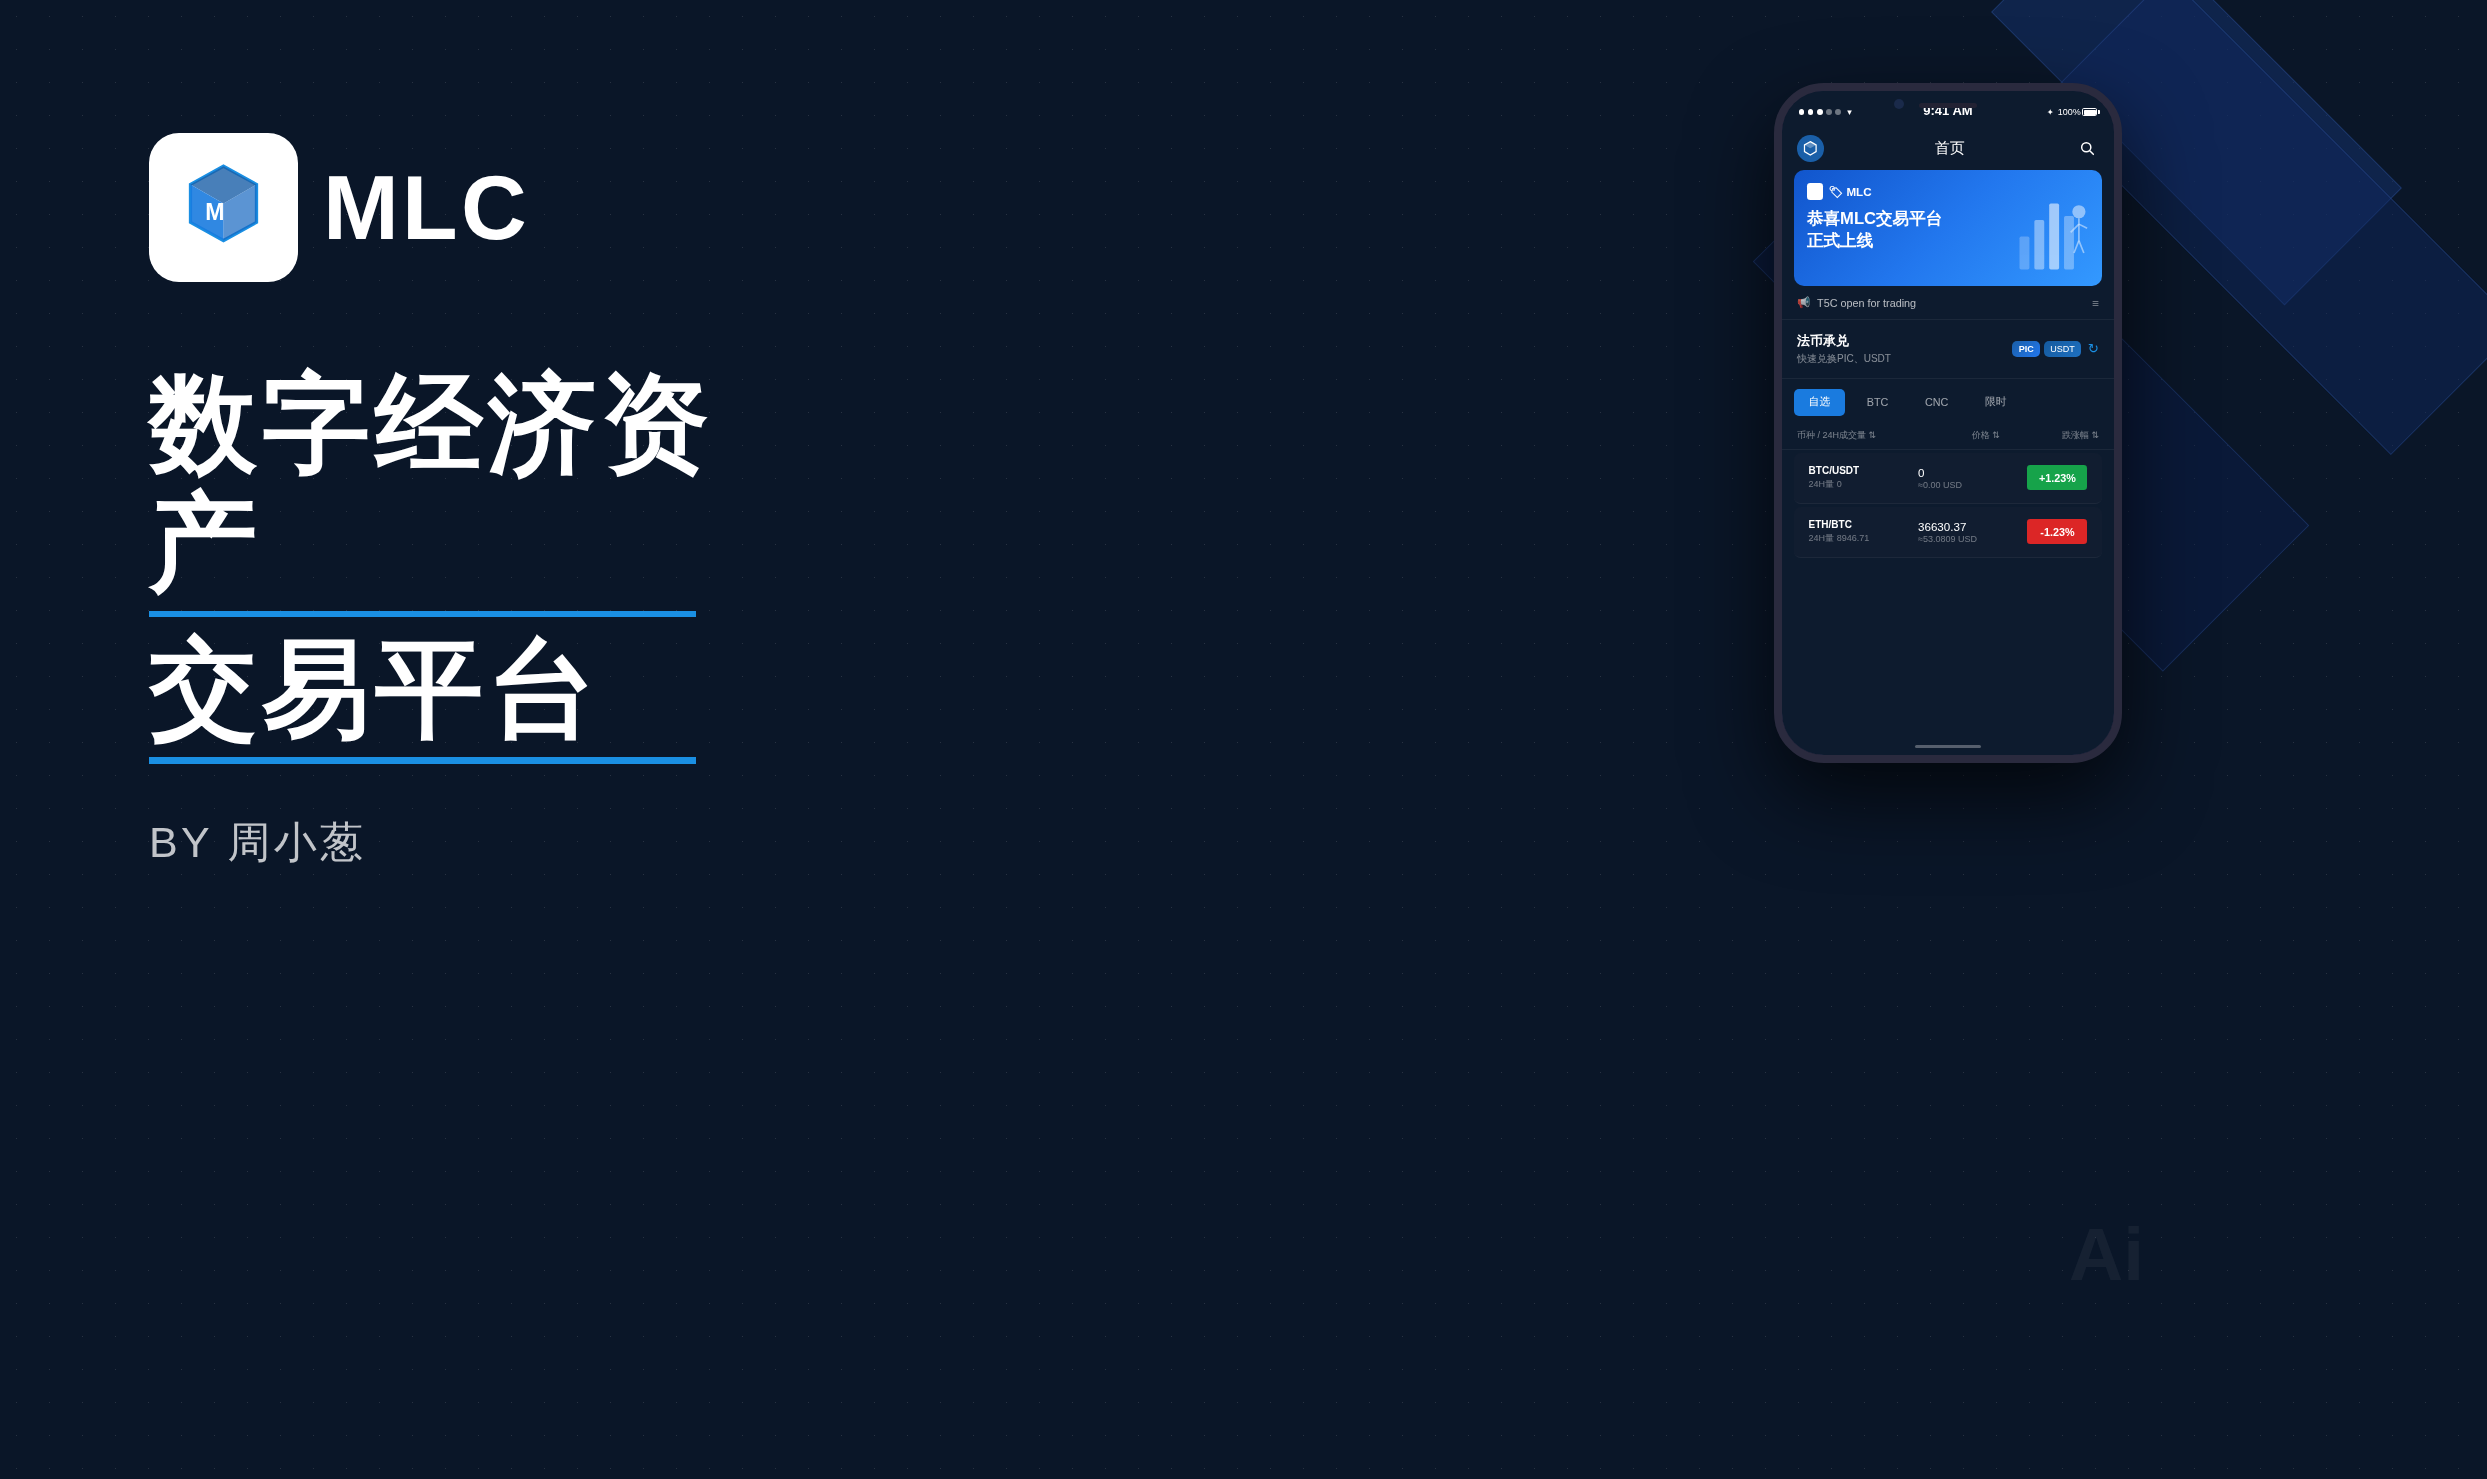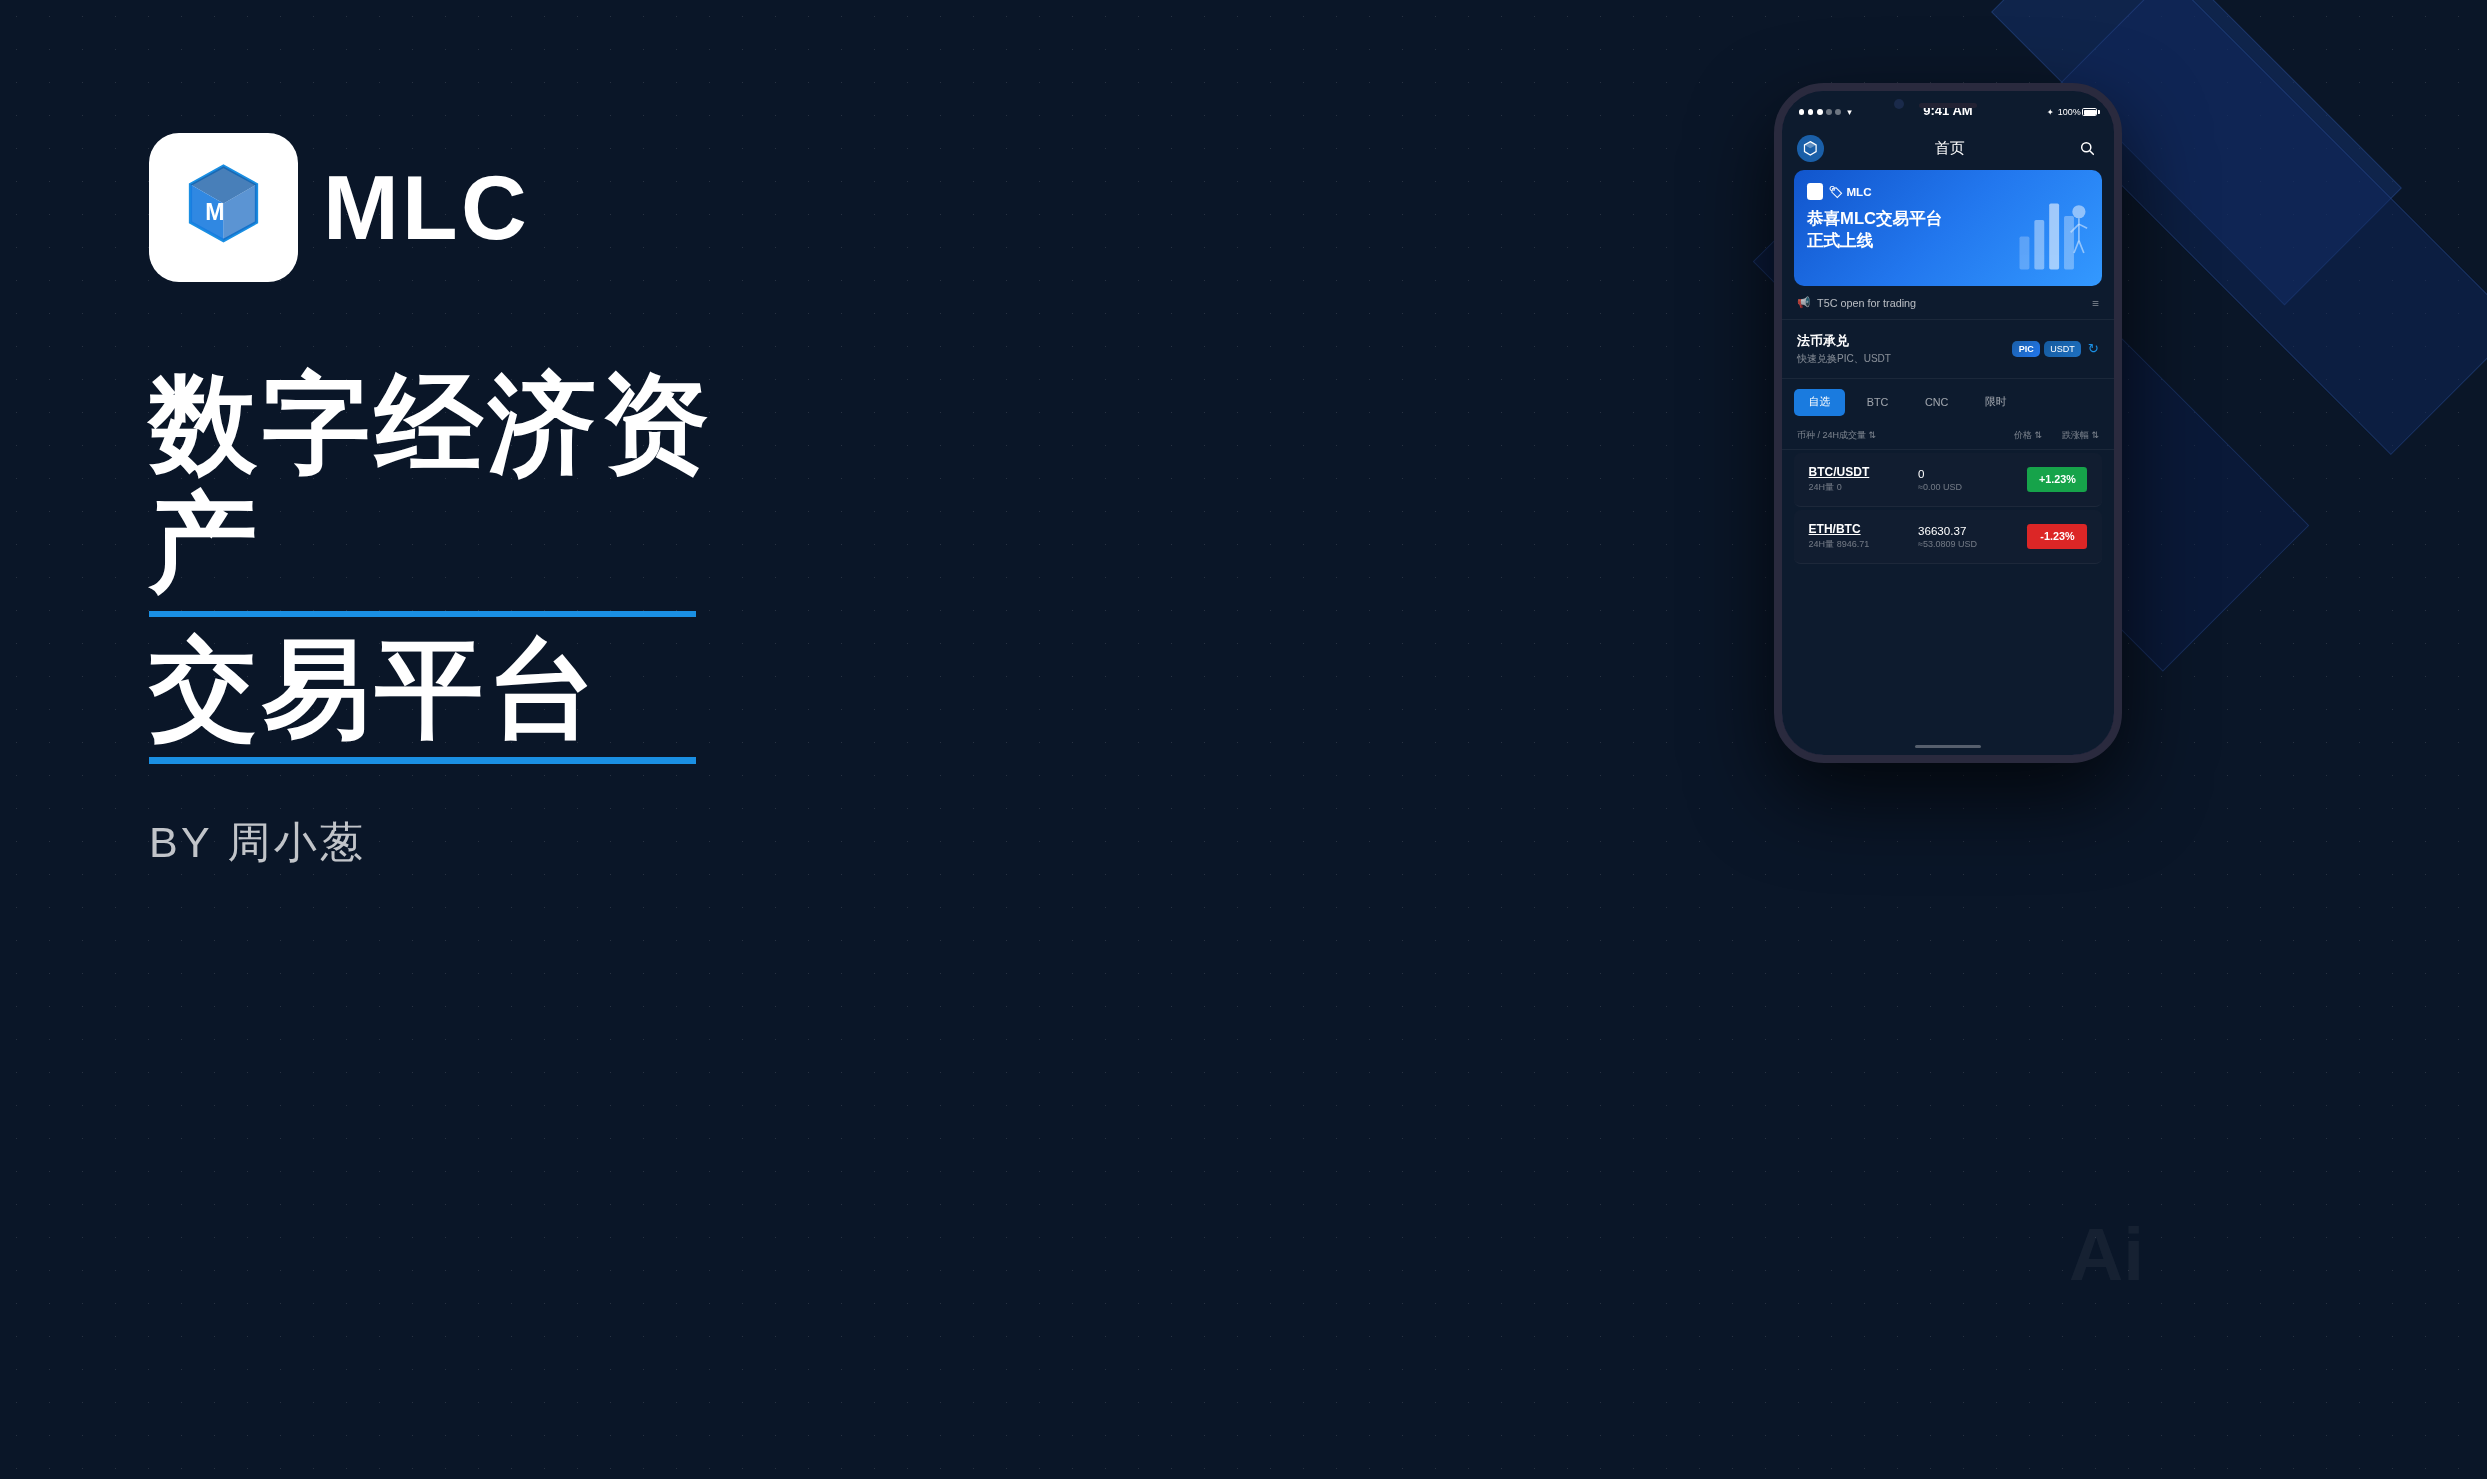--- a/index.html
+++ b/index.html
@@ -478,21 +478,21 @@
     .mh-pair {
       flex: 1;
       font-size: 9px;
       color: rgba(255,255,255,0.45);
     }
 
     .mh-price {
       flex: 1;
       font-size: 9px;
       color: rgba(255,255,255,0.45);
-      text-align: right;
+      text-align: center;
     }
 
     .mh-change {
       font-size: 9px;
       color: rgba(255,255,255,0.45);
       text-align: right;
     }
 
     
     .market-row {
@@ -503,24 +503,23 @@
       background: #111d30;
       margin: 3.3px 11.6px;
       border-radius: 6.6px;
     }
 
     .pair-col {
       flex: 1;
     }
 
     .pair-name {
-      font-size: 12px;
-      font-weight: bold;
-      color: white;
-      text-decoration: underline;
+      font-size: 10px;
+      font-weight: bold;
+      color: white;
     }
 
     .pair-vol {
       font-size: 9px;
       color: rgba(255,255,255,0.4);
       margin-top: 2.5px;
     }
 
     .price-col {
       flex: 1;

